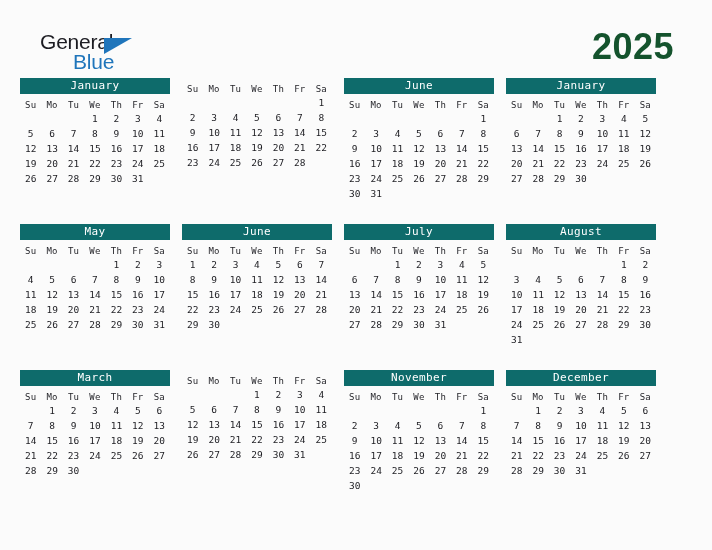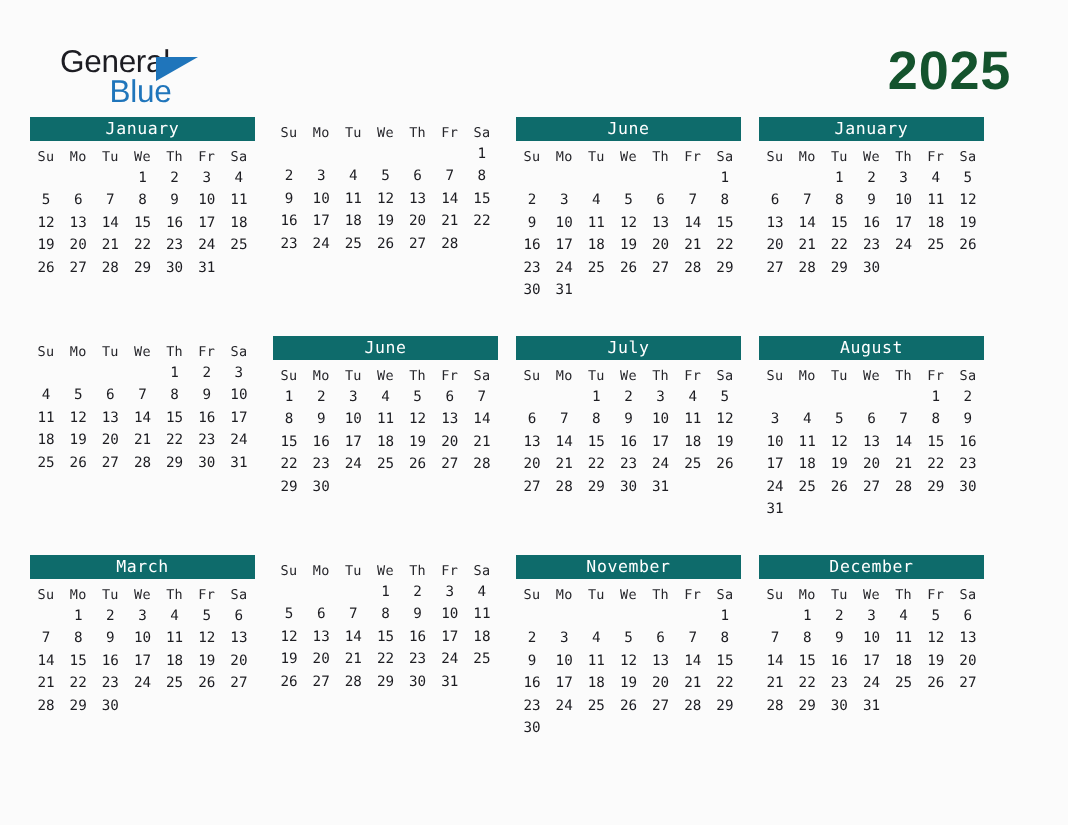--- a/index.html
+++ b/index.html
@@ -403,20 +403,21 @@
                 <td></td>
                 <td></td>
                 <td></td>
               </tr>
             </tbody>
           </table>
         </div>
       </div>
       <div class="quarter-row">
         <div class="month">
+          <div class="month-title">May</div>
           <table class="month-table">
             <thead>
               <tr>
                 <th>Su</th>
                 <th>Mo</th>
                 <th>Tu</th>
                 <th>We</th>
                 <th>Th</th>
                 <th>Fr</th>
                 <th>Sa</th>

